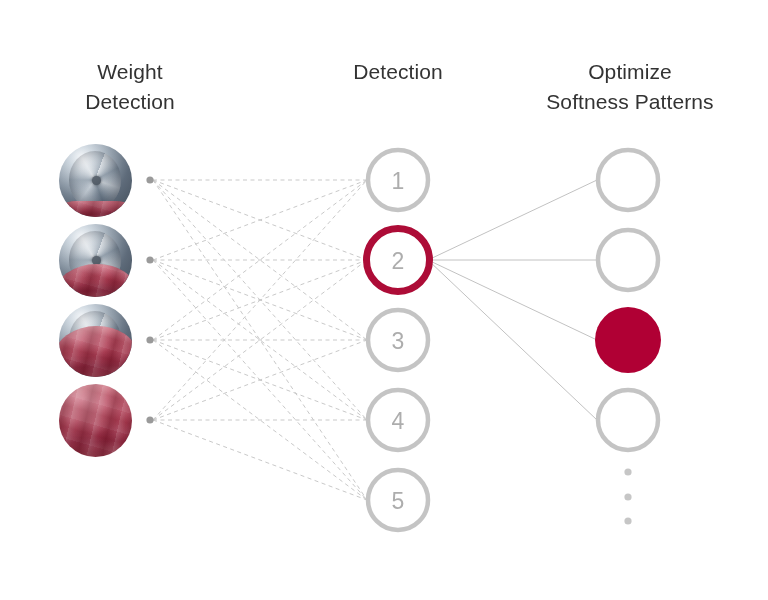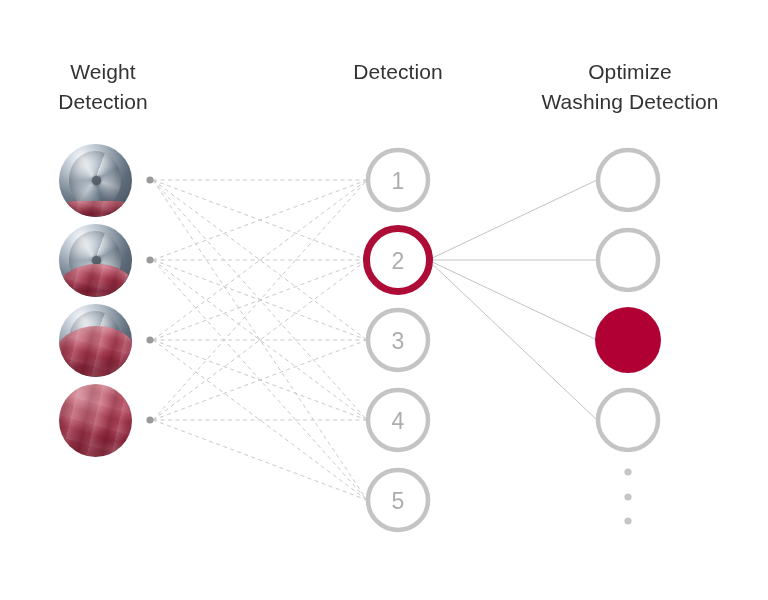--- a/index.html
+++ b/index.html
@@ -24,21 +24,21 @@
   .col-header {
     position: absolute;
     text-align: center;
     color: #333333;
     font-size: 21px;
     font-weight: 400;
     line-height: 30px;
     letter-spacing: 0.1px;
     white-space: nowrap;
   }
-  #header-weight   { left: 8px;   top: 57px; width: 190px; }
+  #header-weight   { left: 0px;   top: 57px; width: 190px; padding-left: 35px; }
   #header-softness { left: 303px; top: 57px; width: 190px; }
   #header-optimize { left: 505px; top: 57px; width: 250px; text-align: center; }
 
   
   #net {
     position: absolute;
     left: 0; top: 0;
     width: 768px;
     height: 600px;
   }
@@ -158,21 +158,21 @@
     <div>Weight</div>
     <div>Detection</div>
   </div>
 
   <div class="col-header" id="header-softness">
     <div>Detection</div>
   </div>
 
   <div class="col-header" id="header-optimize">
     <div>Optimize</div>
-    <div>Washing Detection</div>
+    <div>Softness Patterns</div>
   </div>
 
   <svg id="net" viewBox="0 0 768 600">
     <g id="edges-input-hidden">
         <line x1="153" y1="180" x2="367" y2="180" class="edge-dashed"></line>
         <line x1="153" y1="180" x2="367" y2="260" class="edge-dashed"></line>
         <line x1="153" y1="180" x2="367" y2="340" class="edge-dashed"></line>
         <line x1="153" y1="180" x2="367" y2="420" class="edge-dashed"></line>
         <line x1="153" y1="180" x2="367" y2="500" class="edge-dashed"></line>
         <line x1="153" y1="260" x2="367" y2="180" class="edge-dashed"></line>

